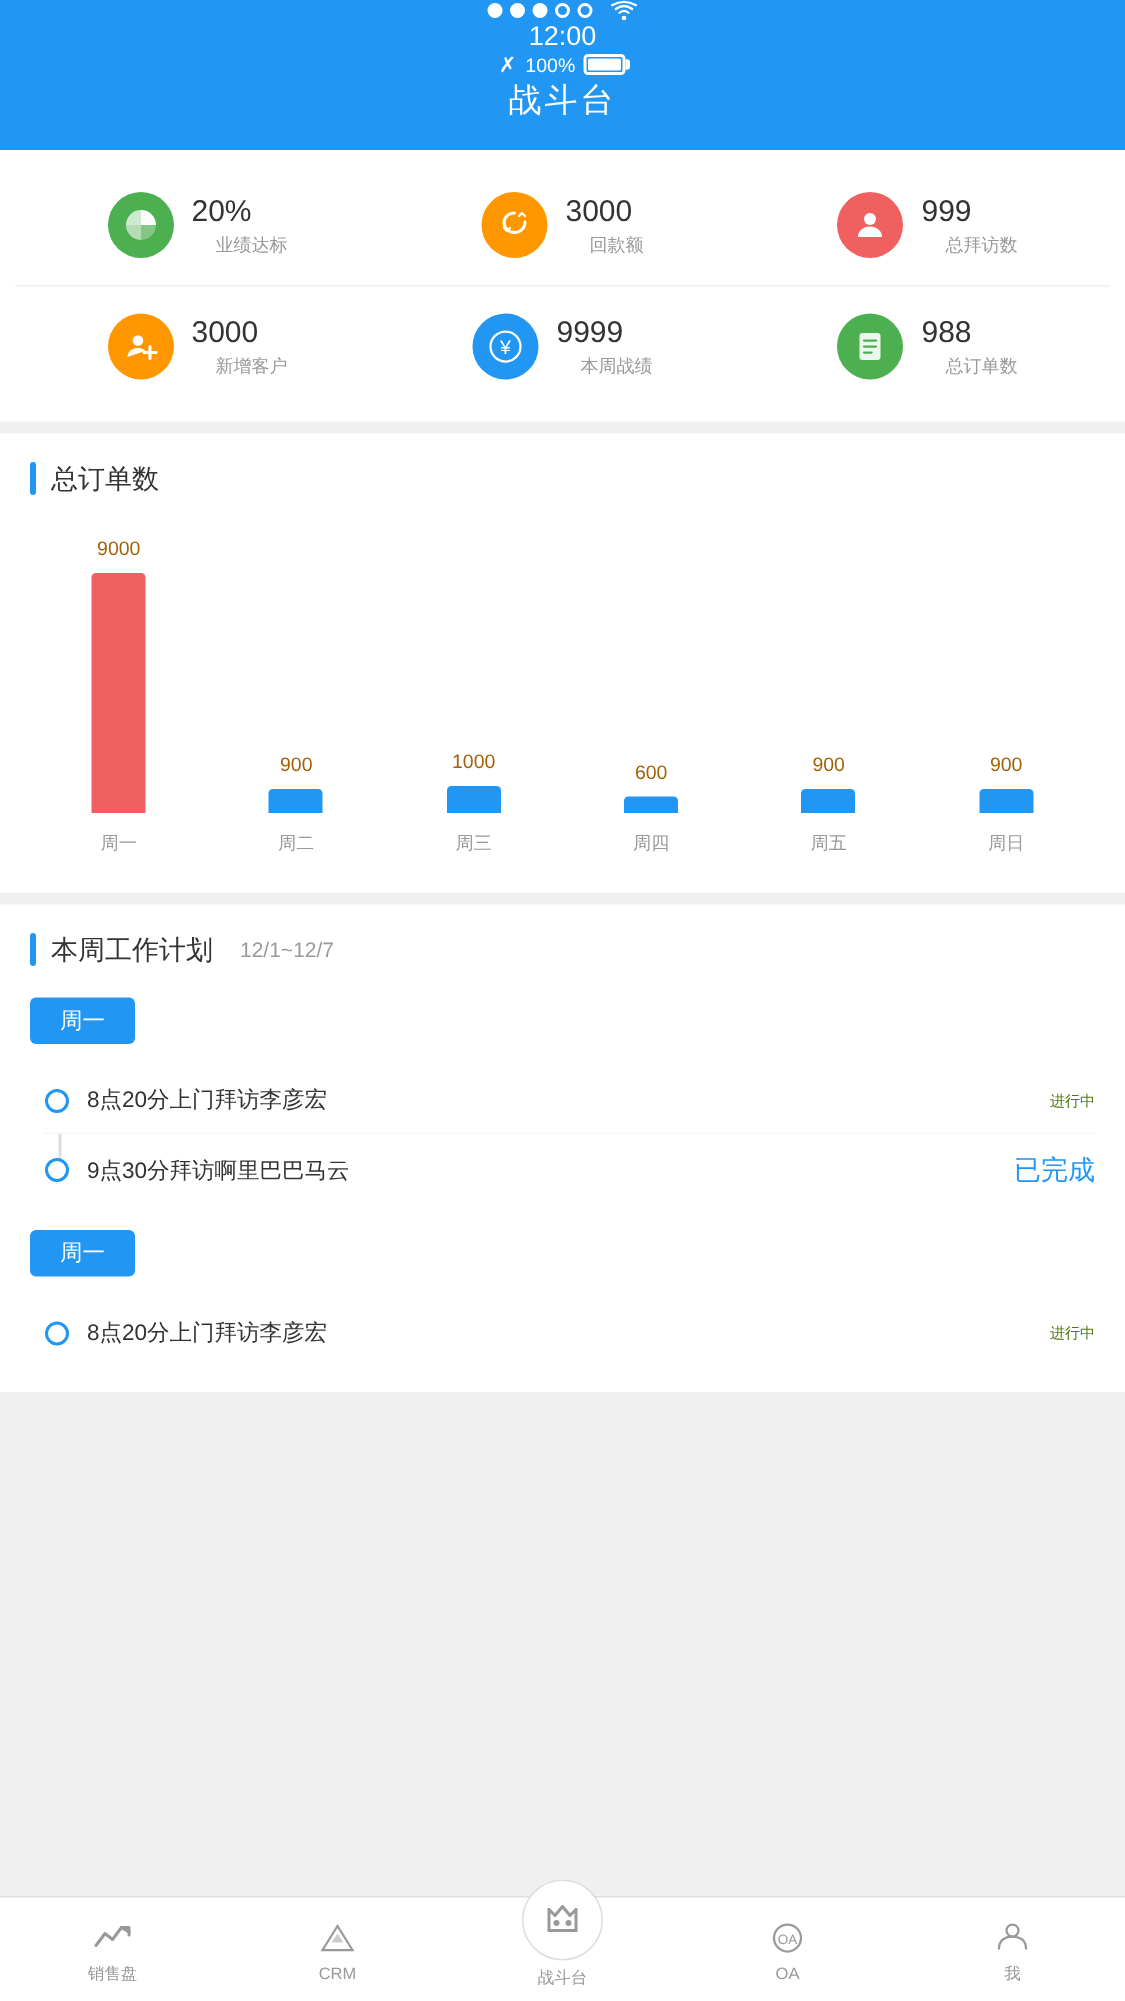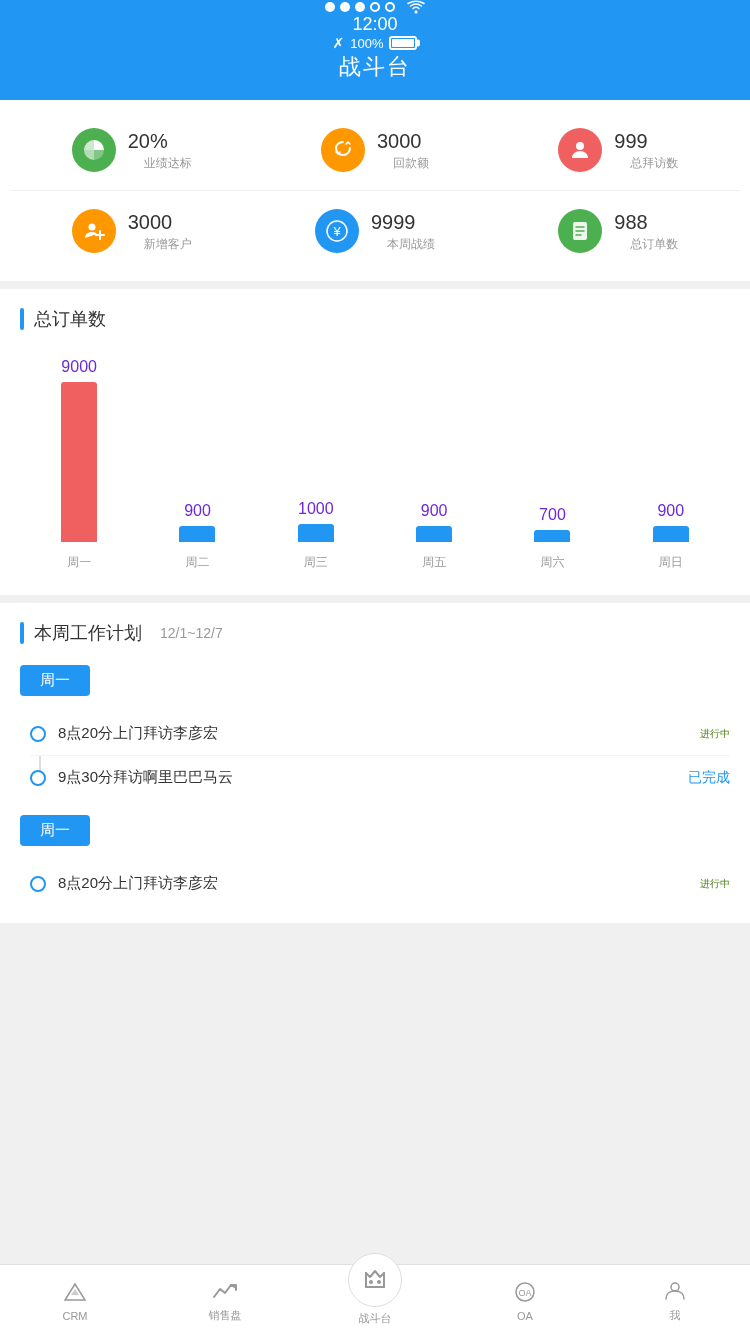--- a/index.html
+++ b/index.html
@@ -115,22 +115,22 @@
     }
     .chart-col {
       flex: 1;
       display: flex;
       flex-direction: column;
       align-items: center;
       justify-content: flex-end;
       position: relative;
     }
     .bar-label {
-      font-size: 16px;
-      color: #6d28d9;
+      font-size: 13px;
+      color: #a16207;
       position: absolute;
       top: -24px;
       white-space: nowrap;
     }
     .bar {
       width: 36px;
       border-radius: 3px 3px 0 0;
       margin-bottom: 6px;
     }
     .bar.red { background: #F06060; }
@@ -179,21 +179,21 @@
       flex-shrink: 0; position: relative;
     }
     .timeline-line {
       position: absolute;
       left: 7px; top: 28px;
       width: 2px; height: 30px;
       background: #ddd;
     }
     .plan-text { font-size: 15px; color: #333; }
     .plan-status-in { color: #4d7c0f; font-size: 10px; }
-    .plan-status-done { color: #2196F3; font-size: 14px; }
+    .plan-status-done { color: #2196F3; font-size: 18px; }
 
     
     .bottom-nav {
       position: fixed;
       bottom: 0;
       width: 750px;
       height: 70px;
       background: white;
       border-top: 1px solid #e0e0e0;
       display: flex;
@@ -369,28 +369,28 @@
           <span class="bar-label">900</span>
           <div class="bar blue-bar" style="height: 16px;"></div>
           <span class="day-label">周二</span>
         </div>
         <div class="chart-col">
           <span class="bar-label">1000</span>
           <div class="bar blue-bar" style="height: 18px;"></div>
           <span class="day-label">周三</span>
         </div>
         <div class="chart-col">
+          <span class="bar-label">600</span>
+          <div class="bar blue-bar" style="height: 11px;"></div>
+          <span class="day-label">周四</span>
+        </div>
+        <div class="chart-col">
           <span class="bar-label">900</span>
           <div class="bar blue-bar" style="height: 16px;"></div>
           <span class="day-label">周五</span>
-        </div>
-        <div class="chart-col">
-          <span class="bar-label">700</span>
-          <div class="bar blue-bar" style="height: 12px;"></div>
-          <span class="day-label">周六</span>
         </div>
         <div class="chart-col">
           <span class="bar-label">900</span>
           <div class="bar blue-bar" style="height: 16px;"></div>
           <span class="day-label">周日</span>
         </div>
       </div>
   </div>
 
   <div class="plan-section">
@@ -434,35 +434,35 @@
         </div>
       </div>
     </div>
   </div>
 </div>
 
 <div class="bottom-nav">
   <div class="nav-item">
     <div class="nav-icon">
       <svg width="26" height="22" viewBox="0 0 26 22" fill="none">
+        <polyline points="2,18 8,10 13,14 19,6 24,9" stroke="#999" stroke-width="2" fill="none" stroke-linecap="round" stroke-linejoin="round"></polyline>
+        <polyline points="19,6 24,6 24,11" stroke="#999" stroke-width="2" fill="none" stroke-linecap="round" stroke-linejoin="round"></polyline>
+      </svg>
+    </div>
+    <span class="nav-label">销售盘</span>
+  </div>
+
+  <div class="nav-item">
+    <div class="nav-icon">
+      <svg width="26" height="22" viewBox="0 0 26 22" fill="none">
         <path d="M13 3 L23 19 L3 19 Z" stroke="#999" stroke-width="1.5" fill="none"></path>
         <path d="M9 14 L13 8 L17 14 Z" fill="#ccc"></path>
       </svg>
     </div>
     <span class="nav-label">CRM</span>
-  </div>
-
-  <div class="nav-item">
-    <div class="nav-icon">
-      <svg width="26" height="22" viewBox="0 0 26 22" fill="none">
-        <polyline points="2,18 8,10 13,14 19,6 24,9" stroke="#999" stroke-width="2" fill="none" stroke-linecap="round" stroke-linejoin="round"></polyline>
-        <polyline points="19,6 24,6 24,11" stroke="#999" stroke-width="2" fill="none" stroke-linecap="round" stroke-linejoin="round"></polyline>
-      </svg>
-    </div>
-    <span class="nav-label">销售盘</span>
   </div>
 
   <div class="nav-item">
     <div class="nav-center-btn">
       <svg width="30" height="30" viewBox="0 0 30 30" fill="none">
         <path d="M6 8 L10 12 L15 6 L20 12 L24 8" stroke="#999" stroke-width="2" fill="none" stroke-linecap="round" stroke-linejoin="round"></path>
         <path d="M6 8 L6 22" stroke="#999" stroke-width="2" stroke-linecap="round"></path>
         <path d="M24 8 L24 22" stroke="#999" stroke-width="2" stroke-linecap="round"></path>
         <path d="M6 22 L24 22" stroke="#999" stroke-width="2" stroke-linecap="round"></path>
         <circle cx="11" cy="17" r="2" fill="#999"></circle>

